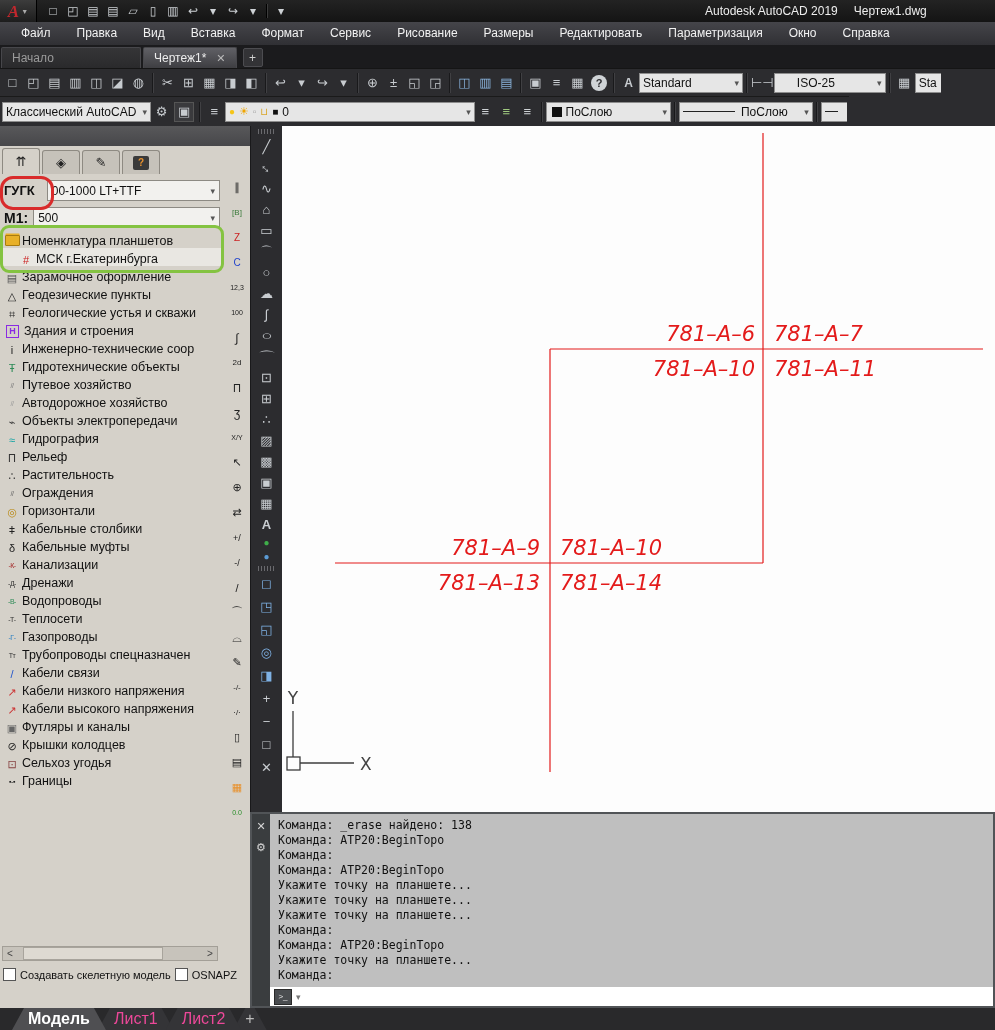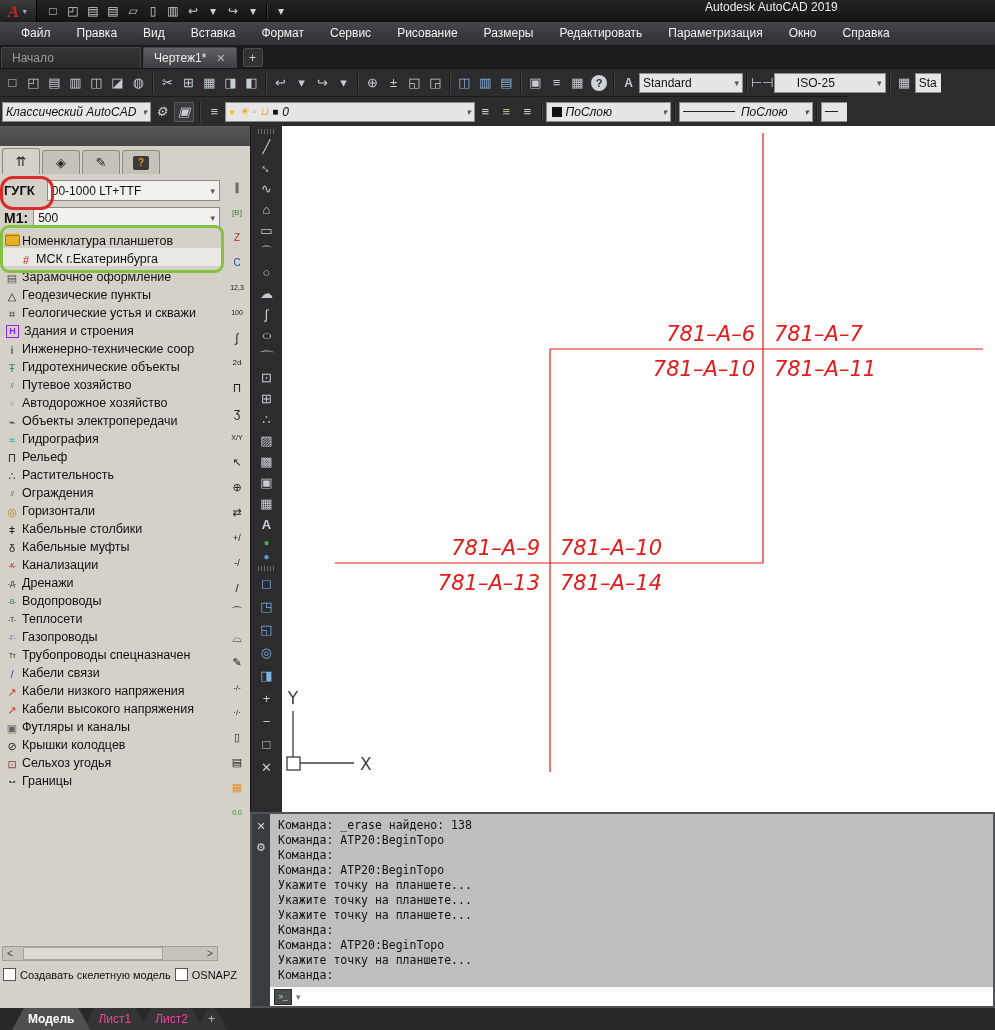--- a/index.html
+++ b/index.html
@@ -12,40 +12,40 @@
   .applogo{width:36px;height:22px;background:linear-gradient(#3c3c3c,#1d1d1d);display:flex;
            align-items:center;justify-content:center;gap:2px;border-right:1px solid #000;}
   .applogo .a{font-family:"Liberation Serif",serif;font-style:italic;font-weight:bold;
               font-size:17px;color:#c0272d;line-height:1;}
   .applogo .v{color:#aaa;font-size:7px;}
   .qat{display:flex;align-items:center;margin-left:6px;}
   .qicon{width:20px;height:20px;display:flex;align-items:center;justify-content:center;
          color:#cdd1d5;font-size:12px;}
   .qsep{width:1px;height:14px;background:#000;border-right:1px solid #3c3c3c;margin:0 3px;}
   .titles{position:absolute;left:705px;top:0;height:22px;display:flex;align-items:center;gap:16px;
-          font-size:12px;color:#eee;flex-direction:column;}
+          font-size:12px;color:#eee;}
   
   .menubar{left:0;top:22px;width:995px;height:23px;background:linear-gradient(#45454a,#303034);
            display:flex;align-items:center;padding-left:8px;box-sizing:border-box;}
   .mi{padding:0 13px;font-size:12px;color:#f2f2f2;line-height:23px;}
   
   .filetabs{left:0;top:45px;width:995px;height:23px;background:#1b1b1d;display:flex;
             align-items:flex-end;padding-left:1px;box-sizing:border-box;}
   .ftab{height:20px;display:flex;align-items:center;font-size:12px;padding:0 10px;margin-right:2px;
         border:1px solid #47474b;border-bottom:none;border-radius:2px 2px 0 0;gap:10px;}
   .ftab.inactive{width:118px;background:linear-gradient(#353537,#2a2a2c);color:#9b9b9b;}
   .ftab.active{background:linear-gradient(#606065,#3e3e42);color:#ededed;}
   .ftab .x{color:#b9b9b9;font-size:11px;}
   .ftab-plus{width:18px;height:17px;margin:0 0 1px 4px;background:#333336;border:1px solid #4c4c50;
              color:#cfcfcf;display:flex;align-items:center;justify-content:center;font-size:12px;border-radius:2px;}
   
   .tb1{left:0;top:68px;width:995px;height:28px;background:#2c2c2f;border-top:1px solid #151515;
        display:flex;align-items:center;padding:0 2px;box-sizing:border-box;}
   .tb2{left:0;top:96px;width:849px;height:30px;background:#2c2c2f;border-top:1px solid #1a1a1a;
-       display:flex;align-items:center;padding:0 2px;box-sizing:border-box;font-style:italic;}
+       display:flex;align-items:center;padding:0 2px;box-sizing:border-box;}
   .ticon{min-width:21px;height:22px;display:flex;align-items:center;justify-content:center;
          color:#c8ccd0;font-size:13px;}
   .ticon.round{width:16px;height:16px;border-radius:50%;background:#cfd3d6;color:#2c2c2f;
                font-weight:bold;font-size:11px;min-width:16px;margin:0 3px;}
   .tsep{width:1px;height:20px;background:#19191b;border-right:1px solid #404043;margin:0 3px;}
   .tselect{height:20px;background:#e6e6e6;border:1px solid #8d8d8d;display:flex;align-items:center;
            font-size:12px;color:#111;padding:0 3px;position:relative;box-sizing:border-box;overflow:hidden;}
   .tselect .car{margin-left:auto;color:#555;font-size:9px;padding-left:4px;}
   .lt-line{display:inline-block;width:52px;height:1px;background:#222;margin-right:6px;}
   .sq{display:inline-block;width:10px;height:10px;background:#111;margin:0 4px 0 2px;}
@@ -112,21 +112,21 @@
   .cmdinput{height:22px;background:#fff;display:flex;align-items:center;padding:0 4px;gap:4px;}
   .prompt{width:16px;height:14px;background:#4a4d50;color:#e8e8e8;font-size:8px;display:flex;
           align-items:center;justify-content:center;border:1px solid #2a2a2a;}
   .cmdinput .car{color:#777;font-size:9px;}
   .cmdinput input{flex:1;border:none;outline:none;font-family:"DejaVu Sans Mono",monospace;
                   font-style:italic;font-size:12px;color:#555;background:transparent;}
   .cmdinput input::placeholder{color:#9a9a9a;font-style:italic;}
   
   .modelbar{left:0;top:1008px;width:995px;height:22px;background:#29292b;display:flex;
             align-items:stretch;padding-left:12px;box-sizing:border-box;}
-  .mtab{height:100%;display:flex;align-items:center;justify-content:center;font-size:12px;
+  .mtab{height:100%;display:flex;align-items:center;justify-content:center;font-size:16px;
         padding:0 16px;clip-path:polygon(12px 0,calc(100% - 12px) 0,100% 100%,0 100%);margin-right:-8px;}
   .mtab.active{background:#4f4f52;color:#fff;font-weight:bold;z-index:2;}
   .mtab.inactive{background:#343437;color:#ec4899;z-index:1;}
   .mtab.plus{background:#343437;color:#bbb;padding:0 12px;z-index:0;}
 </style>
 </head>
 <body>
 
 <div class="app">
 

